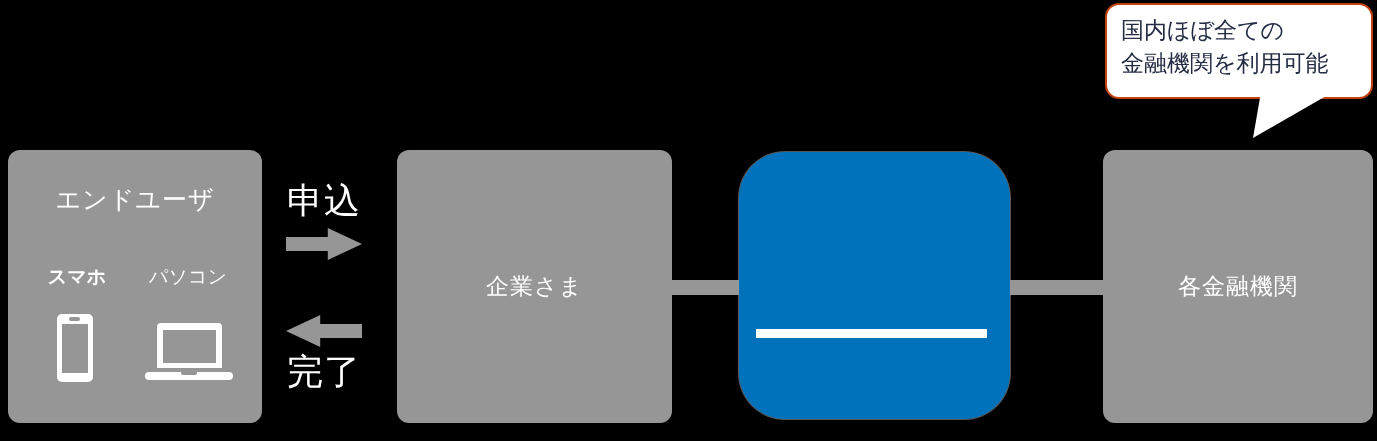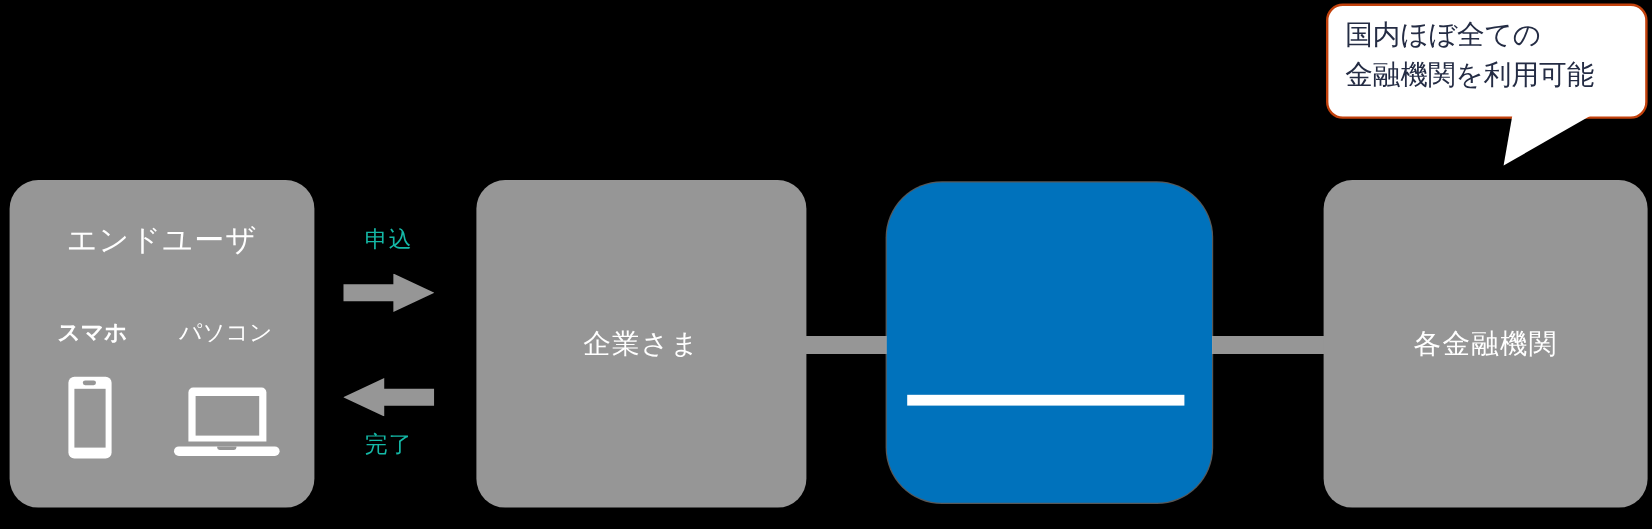--- a/index.html
+++ b/index.html
@@ -10,21 +10,21 @@
   .canvas {
     position: relative;
     width: 1377px;
     height: 441px;
     background: #000000;
     overflow: hidden;
     font-family: "DejaVu Sans", "Liberation Sans", sans-serif;
   }
   .node {
     position: absolute;
-    border-radius: 24px;
+    border-radius: 12px;
     z-index: 2;
   }
   .node-gray { background: #969696; }
   .node-blue {
     background: #0072BC;
     border-radius: 46px;
     box-shadow: 0 0 0 1px rgba(160,160,160,0.55);
   }
   .node-title {
     position: absolute;
@@ -117,22 +117,22 @@
   .arrow-right-shape {
     clip-path: polygon(0 28%, 55% 28%, 55% 0, 100% 50%, 55% 100%, 55% 72%, 0 72%);
   }
   .arrow-left-shape {
     clip-path: polygon(100% 28%, 45% 28%, 45% 0, 0 50%, 45% 100%, 45% 72%, 100% 72%);
   }
   .flow-label {
     position: absolute;
     width: 76px;
     text-align: center;
-    color: #14b8a6;
-    font-size: 19px;
+    color: #ffffff;
+    font-size: 36px;
     line-height: 33px;
     letter-spacing: 1px;
   }
   
   .gateway-text {
     position: absolute;
     left: 19px;
     top: 97px;
     color: #FFFFFF;
     font-size: 26px;

